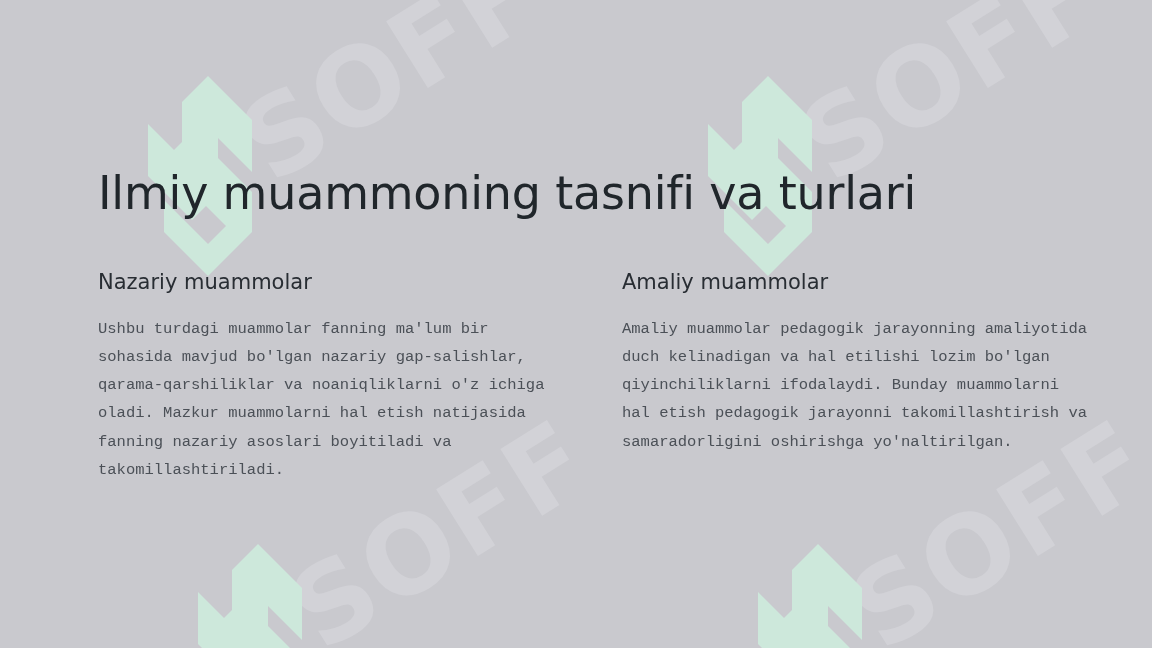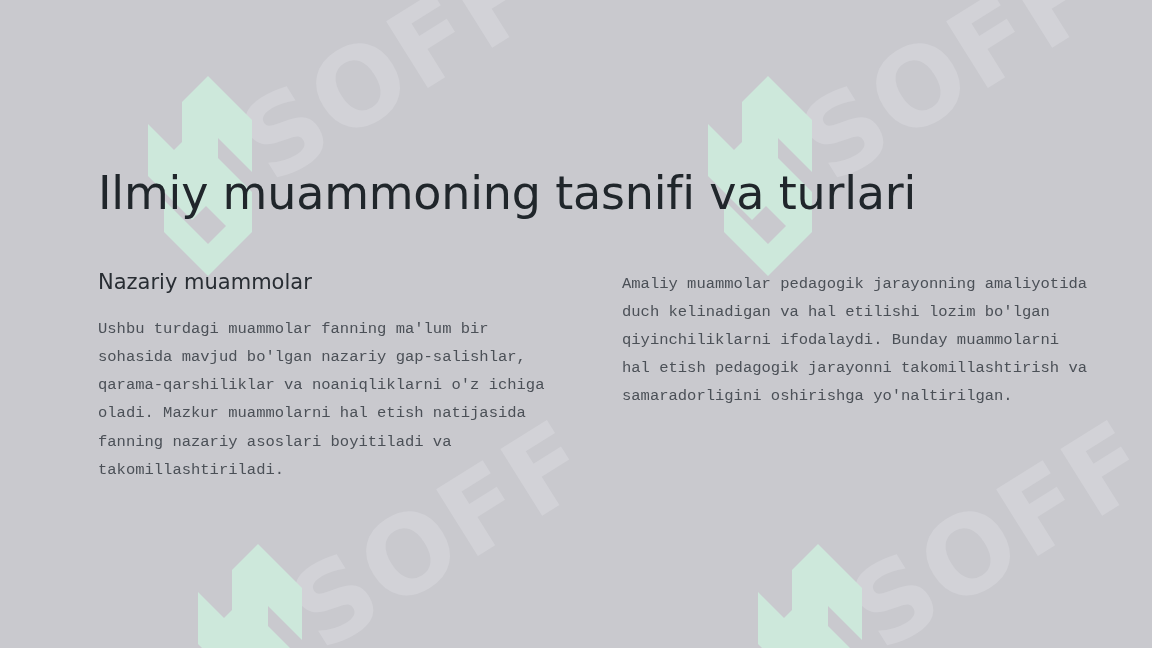--- a/index.html
+++ b/index.html
@@ -152,18 +152,19 @@
     <h1 class="page-title">Ilmiy muammoning tasnifi va turlari</h1>
 
     <div class="columns">
 
       <div class="column">
         <h2 class="column-heading">Nazariy muammolar</h2>
         <p class="column-body">Ushbu turdagi muammolar fanning ma'lum bir sohasida mavjud bo'lgan nazariy gap-salishlar, qarama-qarshiliklar va noaniqliklarni o'z ichiga oladi. Mazkur muammolarni hal etish natijasida fanning nazariy asoslari boyitiladi va takomillashtiriladi.</p>
       </div>
 
       <div class="column">
+        <h2 class="column-heading">Amaliy muammolar</h2>
         <p class="column-body">Amaliy muammolar pedagogik jarayonning amaliyotida duch kelinadigan va hal etilishi lozim bo'lgan qiyinchiliklarni ifodalaydi. Bunday muammolarni hal etish pedagogik jarayonni takomillashtirish va samaradorligini oshirishga yo'naltirilgan.</p>
       </div>
 
     </div>
   </div>
 </div>
 
 </body></html>

